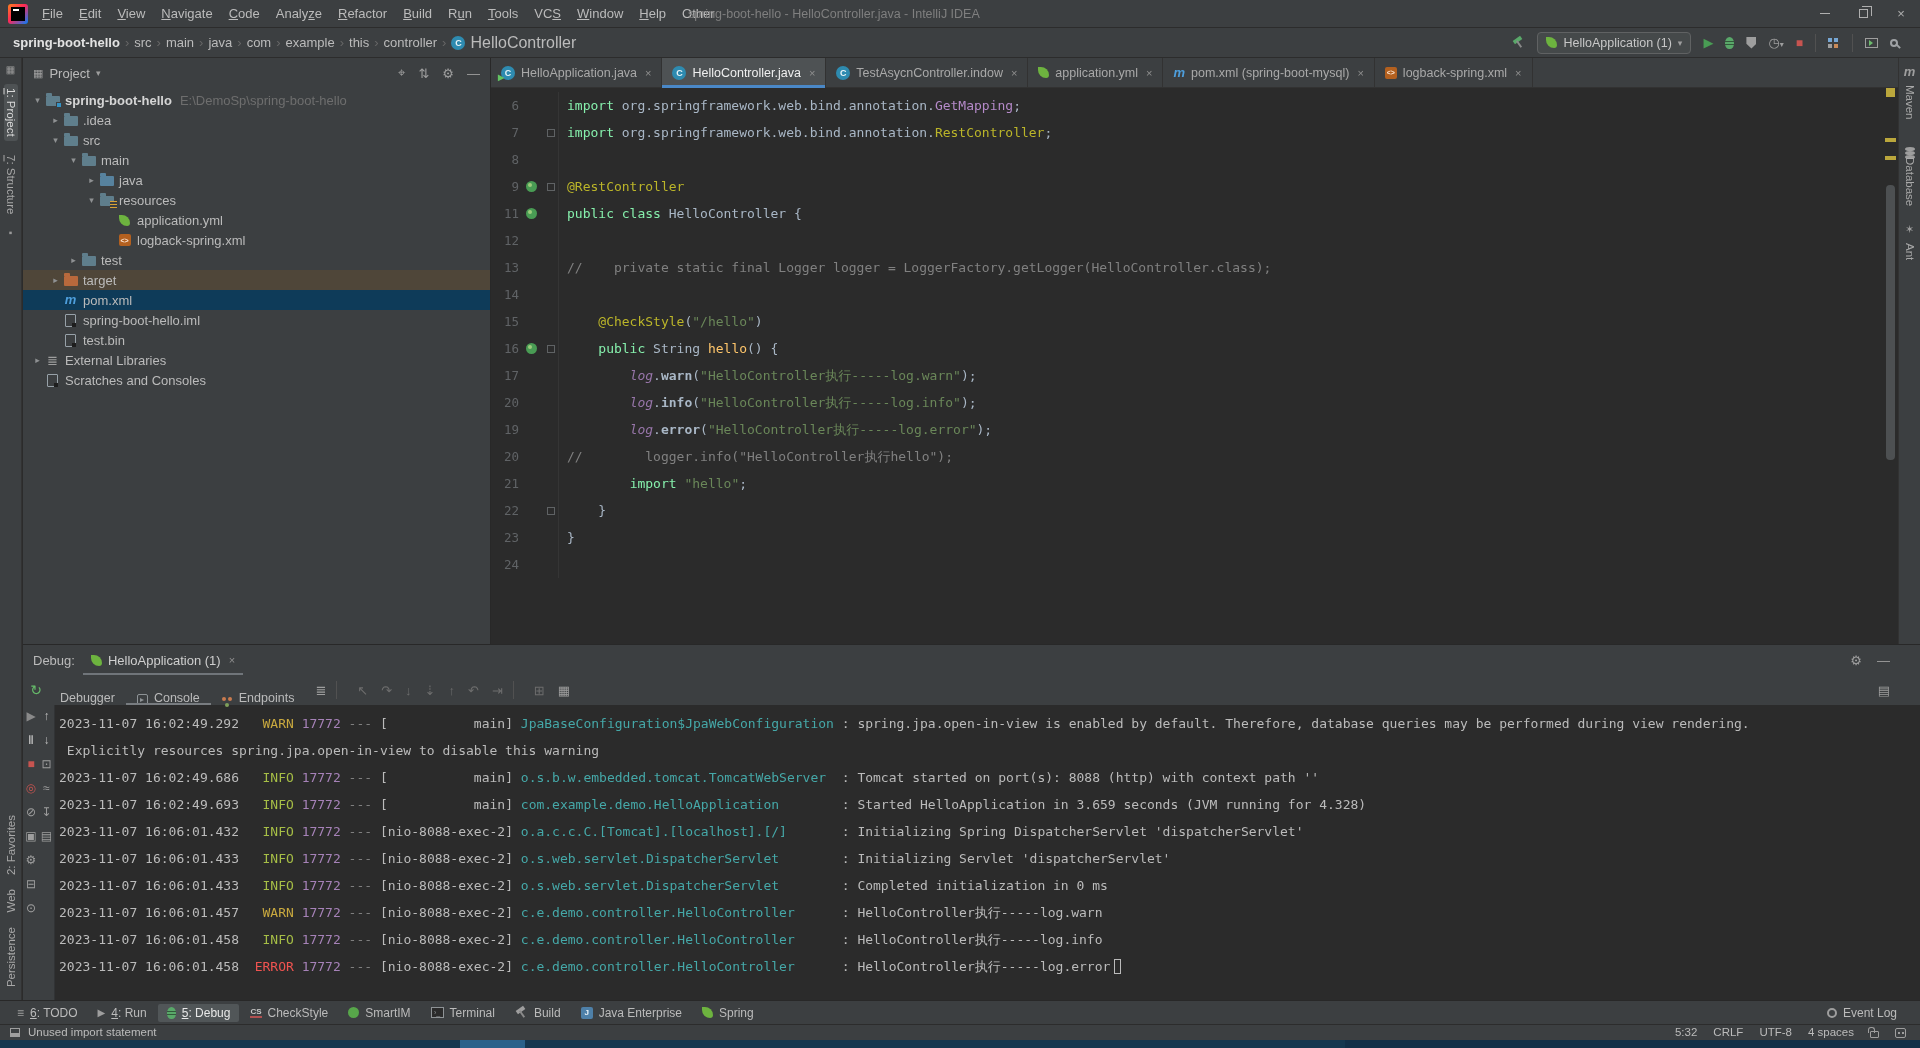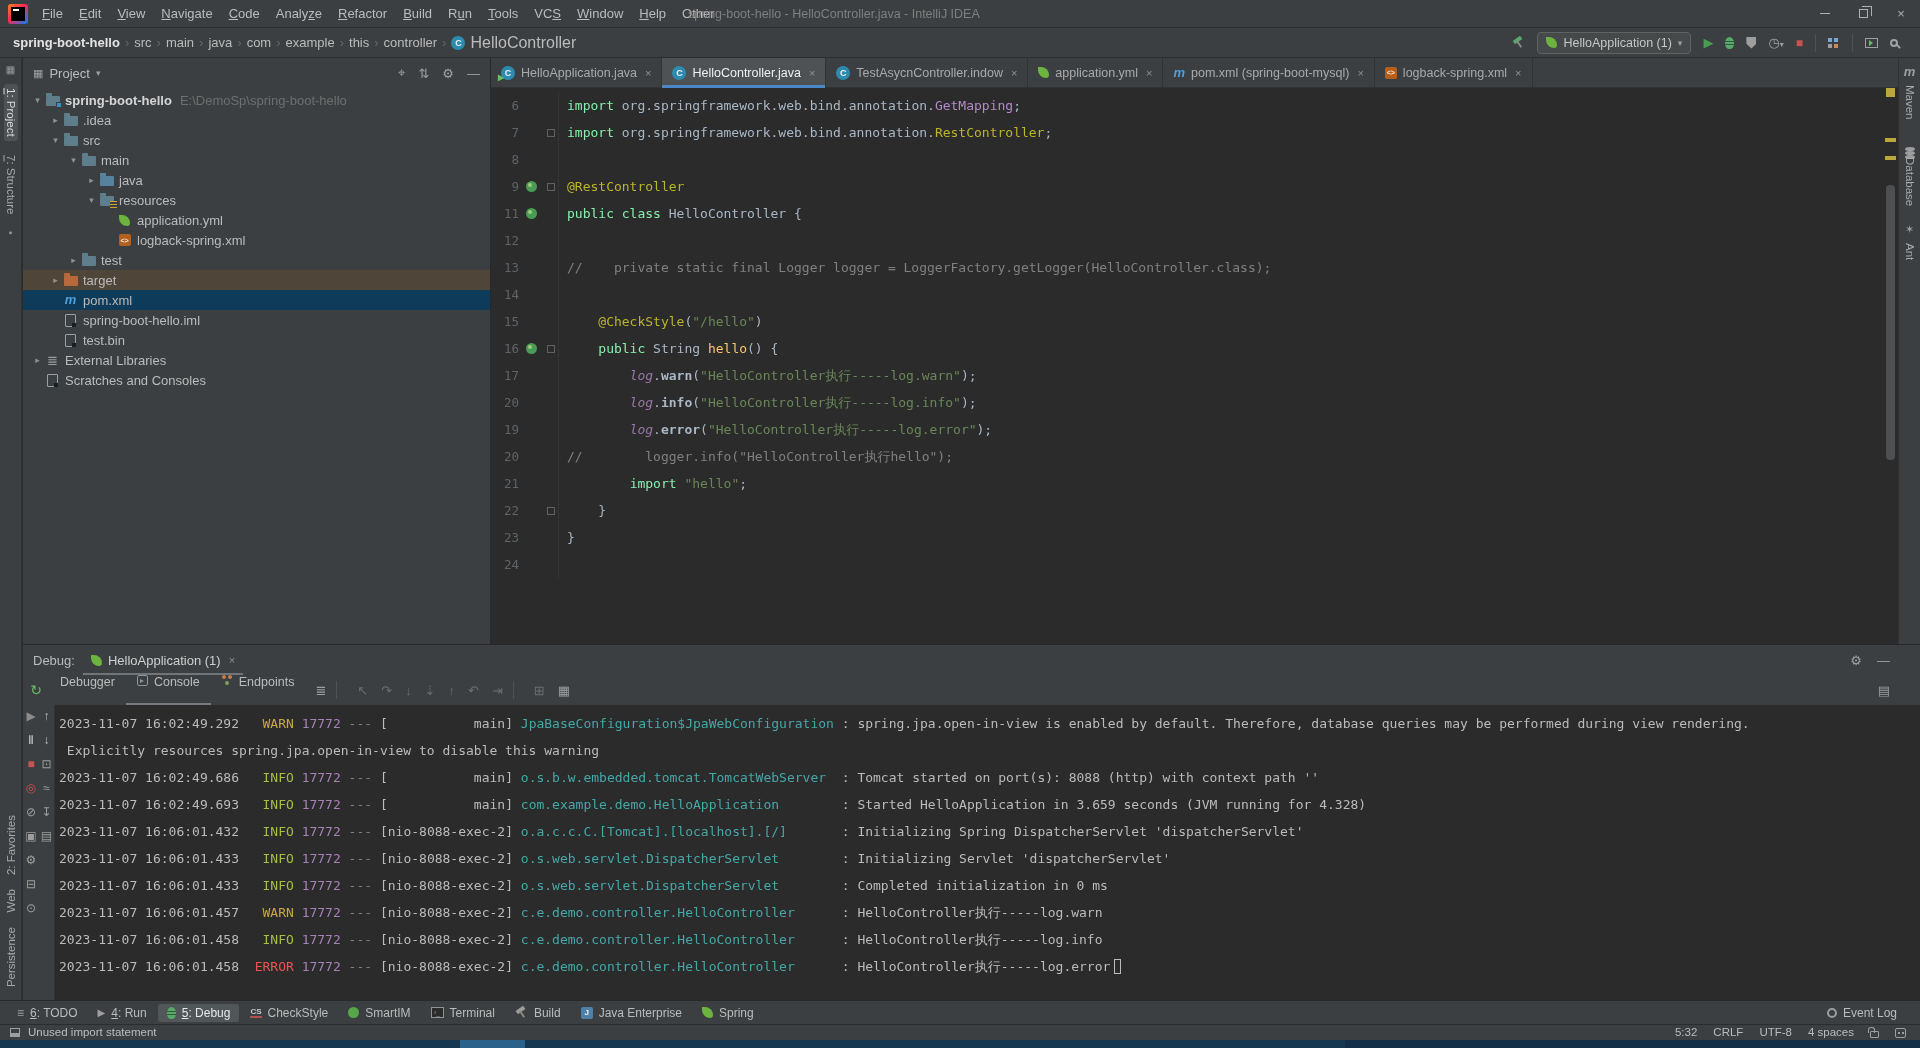--- a/index.html
+++ b/index.html
@@ -138,21 +138,21 @@
   .rstrip{width:22px;background:#3C3F41;border-left:1px solid #323232;display:flex;flex-direction:column;align-items:center;flex-shrink:0}
 
   
   .debug{height:356px;background:#3C3F41;border-top:1px solid #282828;display:flex;flex-direction:column;min-height:0}
   .dheader{height:30px;display:flex;align-items:center;gap:8px;padding-left:10px;font-size:13px;color:#BBBBBB;flex-shrink:0}
   .dsession{display:flex;align-items:center;gap:6px;height:100%;padding:0 8px;position:relative;color:#CFCFCF}
   .dsession::after{content:"";position:absolute;left:0;right:0;bottom:0;height:2px;background:#70757A}
   .dh-right{margin-left:auto;display:flex;gap:15px;padding-right:30px;color:#9E9E9E;font-size:13px}
   .dtoolbar{height:30px;display:flex;align-items:center;font-size:12.5px;color:#BBBBBB;flex-shrink:0}
   .rerun{width:26px;text-align:center;color:#66BB6A;font-size:14px}
-  .dtab{height:100%;display:flex;align-items:flex-start;gap:6px;padding:0 11px;position:relative;color:#BBBBBB}
+  .dtab{height:100%;display:flex;align-items:flex-end;gap:6px;padding:0 11px;position:relative;color:#BBBBBB}
   .dtab.selected::after{content:"";position:absolute;left:0;right:0;bottom:0;height:2px;background:#787C80}
   .dtb-icons{display:flex;gap:13px;align-items:center;margin-left:10px;font-size:13px}
   .dtb-right{margin-left:auto;padding-right:30px;color:#9E9E9E;font-size:13px}
   .dbody{flex:1;display:flex;background:#2B2B2B;min-height:0}
   .dcol{width:16px;background:#3C3F41;display:flex;flex-direction:column;align-items:center;padding-top:5px;gap:11px;flex-shrink:0}
   .dcol2{border-right:1px solid #313335}
   .dcol .g{font-size:12px;line-height:13px}
   .console{flex:1;font-family:"DejaVu Sans Mono",monospace;font-size:13px;padding:5px 0 0 4px;overflow:hidden}
   .con-line{line-height:27px;height:27px;white-space:pre}
   .c-time{color:#BBBBBB}.c-dim{color:#7F7F7F}.c-br{color:#BBBBBB}.c-th{color:#BBBBBB}

